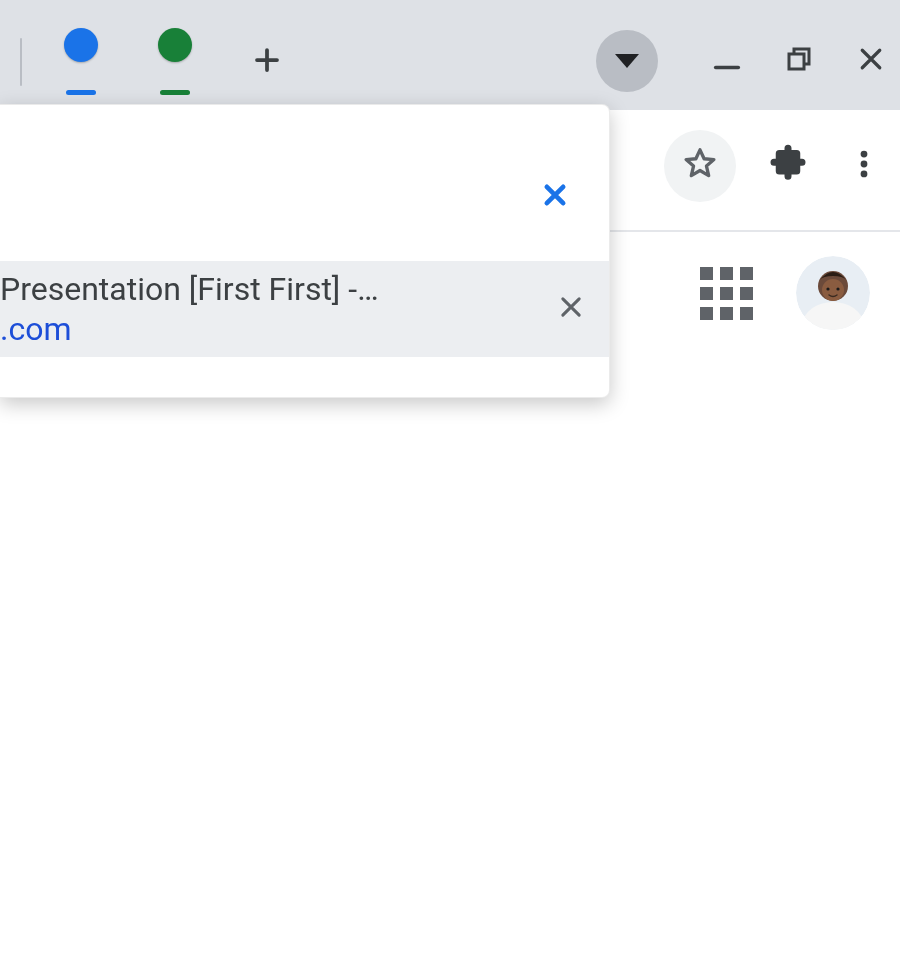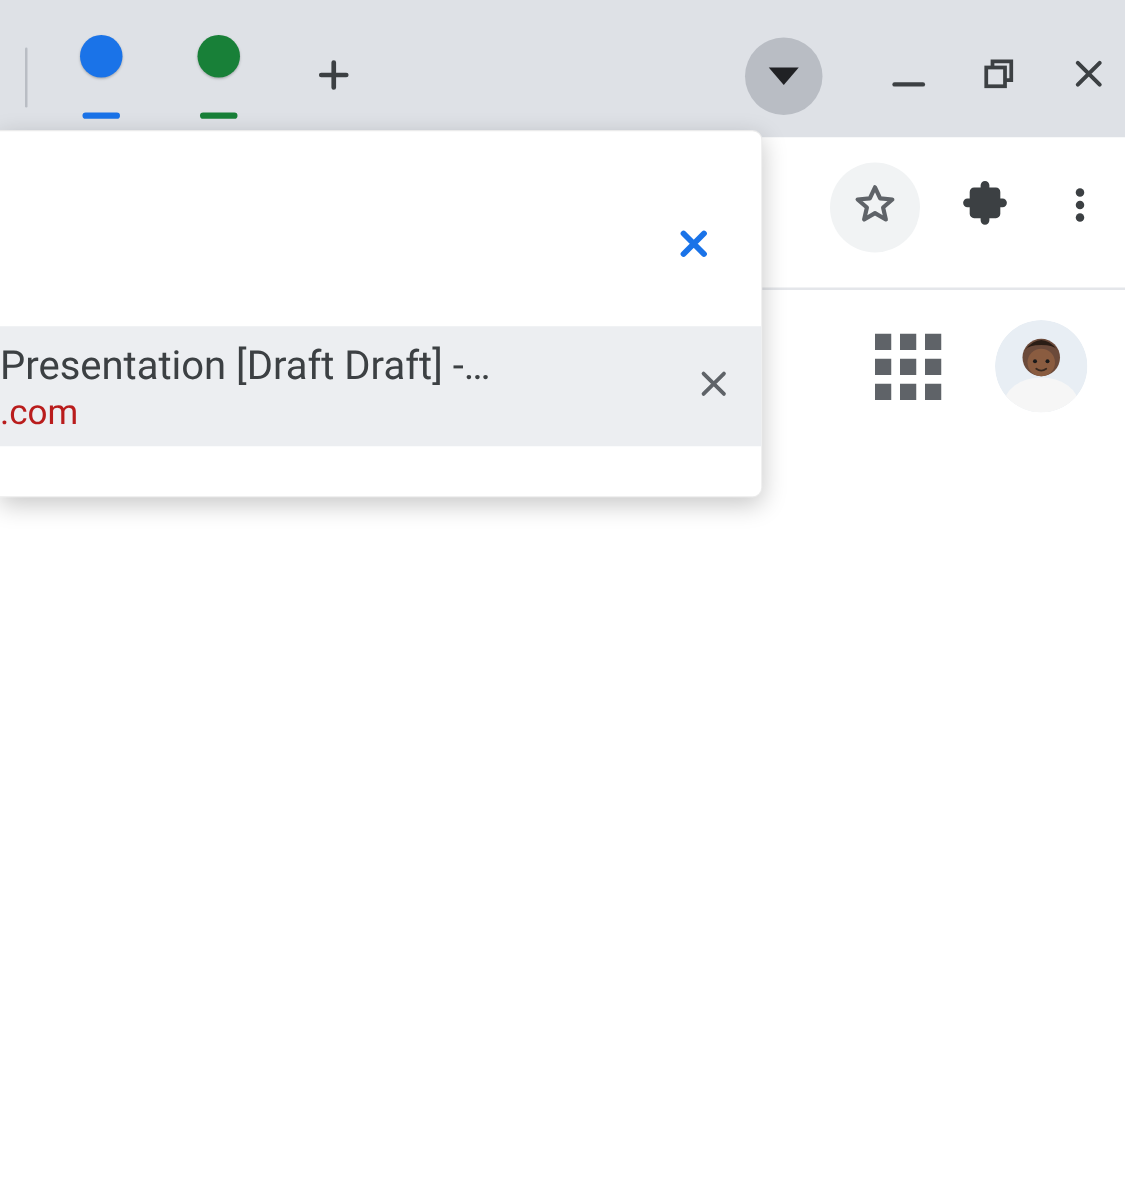--- a/index.html
+++ b/index.html
@@ -209,22 +209,22 @@
     padding-left: 0;
   }
   .row-title {
     font-size: 32px;
     color:#3c4043;
     white-space: nowrap;
     overflow:hidden;
     text-overflow: ellipsis;
   }
   .row-url {
-    font-size: 28px;
-    color:#b91c1c;
+    font-size: 32px;
+    color:#1d4ed8;
     margin-top: 2px;
   }
   .row-close {
     margin-left: 20px;
     cursor:pointer;
   }
 
   
   .toolbar-divider {
     position:absolute;
@@ -366,21 +366,21 @@
   <span class="dropdown-close">
     <span>
       <svg width="28" height="28" viewBox="0 0 24 24">
           <path d="M5 5 L19 19 M19 5 L5 19" stroke="#1a73e8" stroke-width="4" stroke-linecap="round" fill="none"></path>
         </svg>
     </span>
   </span>
 
   <div class="dropdown-row">
     <div class="row-texts">
-      <div class="row-title"> Presentation [Draft Draft] -…</div>
+      <div class="row-title"> Presentation [First First] -…</div>
       <div class="row-url">.com</div>
     </div>
     <span class="row-close">
       <span>
         <svg width="28" height="28" viewBox="0 0 24 24">
             <path d="M5 5 L19 19 M19 5 L5 19" stroke="#5f6368" stroke-width="2.6" stroke-linecap="round" fill="none"></path>
           </svg>
       </span>
     </span>
   </div>

